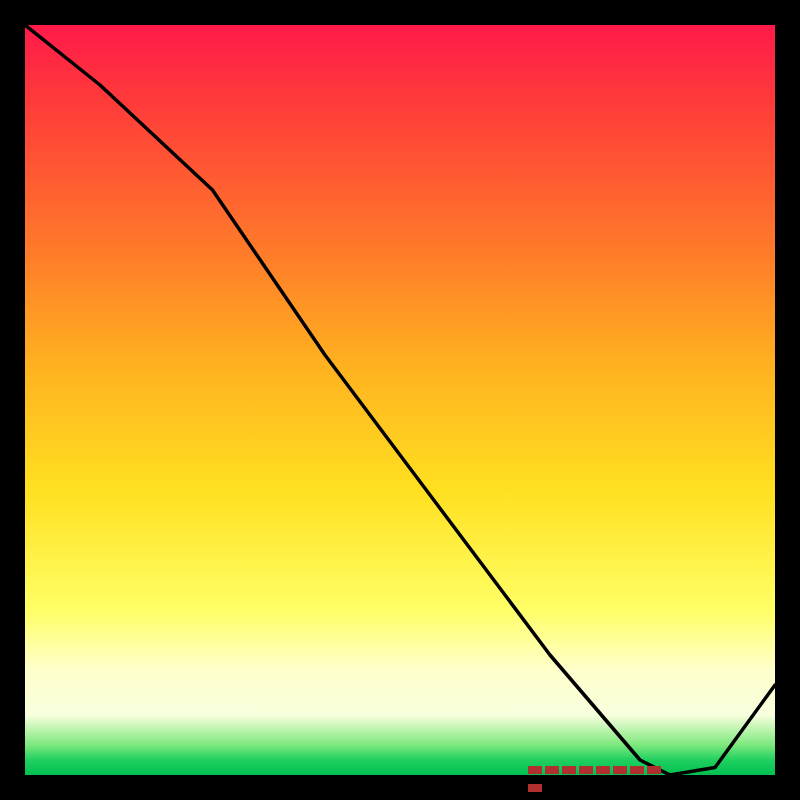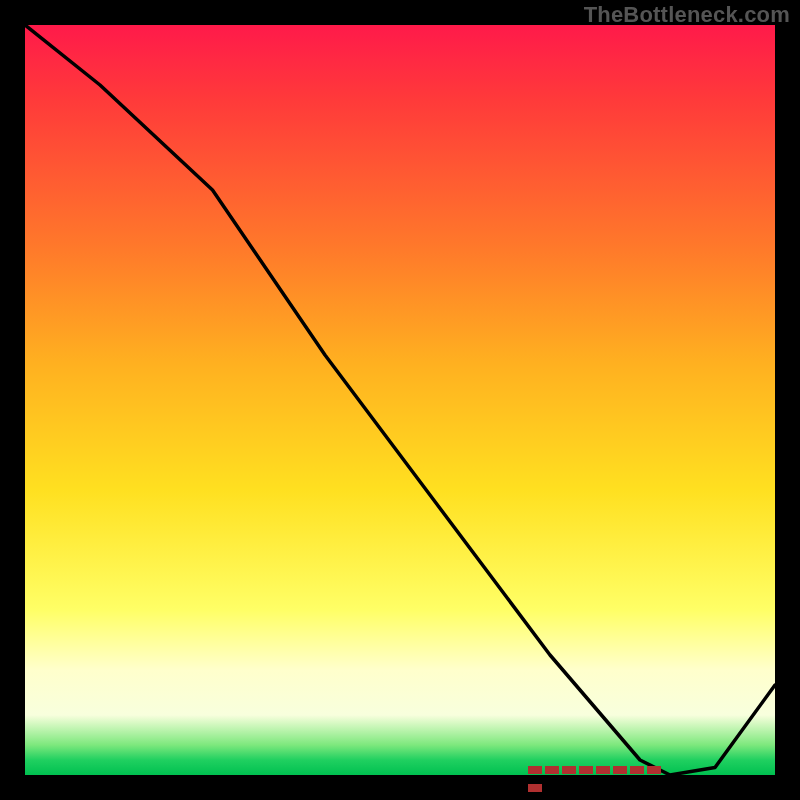--- a/index.html
+++ b/index.html
@@ -76,21 +76,20 @@
     margin-right: 3px;
     background: #b03030;
     border-radius: 0;
   }
 </style>
 </head>
 <body>
 
 <div class="container">
 
-  <div class="watermark">TheBottleneck.com</div>
 
   <div class="plot-outer">
     <div class="plot-inner"></div>
 
     <div class="dash-band" id="dash-band" style="left: 502.5px; top: 734.75px; width: 150px;"><span class="seg" style="background: rgb(176, 48, 48);"></span><span class="seg" style="background: rgb(176, 48, 48);"></span><span class="seg" style="background: rgb(176, 48, 48);"></span><span class="seg" style="background: rgb(176, 48, 48);"></span><span class="seg" style="background: rgb(176, 48, 48);"></span><span class="seg" style="background: rgb(176, 48, 48);"></span><span class="seg" style="background: rgb(176, 48, 48);"></span><span class="seg" style="background: rgb(176, 48, 48);"></span><span class="seg" style="background: rgb(176, 48, 48);"></span></div>
 
     <svg class="line" viewBox="0 0 750 750" preserveAspectRatio="none">
       <path id="curve" d="M0.0 0.0 L75.0 60.0 L187.5 165.0 L300.0 330.0 L412.5 480.0 L525.0 630.0 L615.0 735.0 L645.0 750.0 L690.0 742.5 L750.0 660.0" stroke="#000" stroke-width="3.5" fill="none" stroke-linejoin="round" stroke-linecap="round"></path>
     </svg>
   </div>

